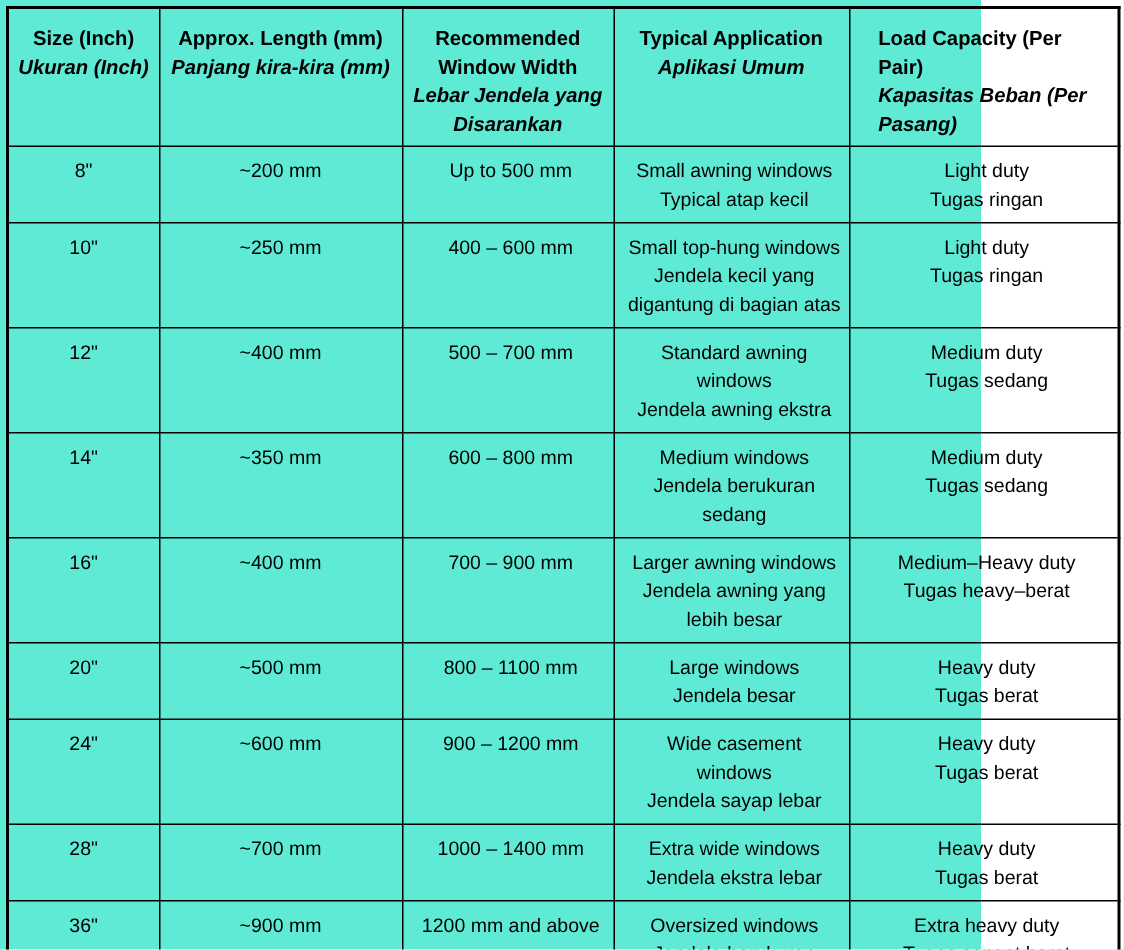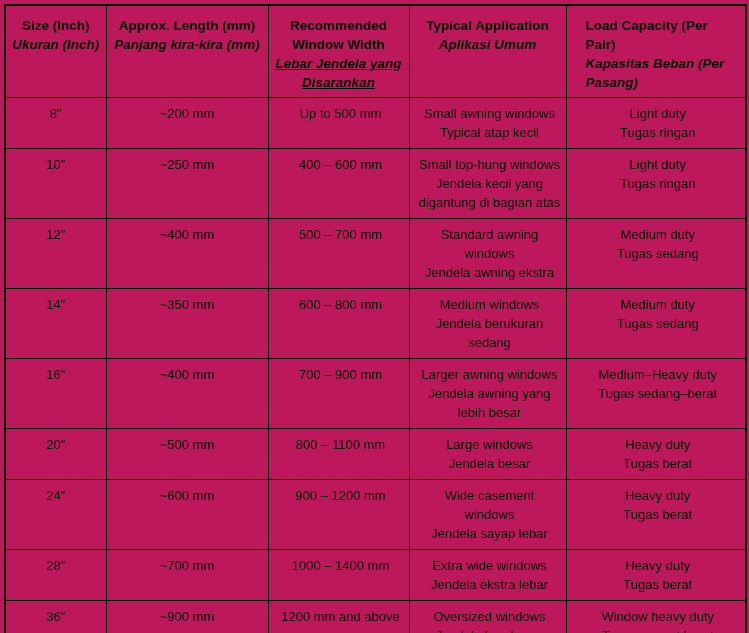--- a/index.html
+++ b/index.html
@@ -3,25 +3,25 @@
 <meta charset="utf-8">
 <style>
   html, body {
     margin: 0;
     padding: 0;
     background: #ffffff;
     font-family: "Liberation Sans", sans-serif;
     color: #000000;
   }
   .page {
-    width: 749px;
+    width: 654px;
     height: 633px;
     box-sizing: border-box;
     padding: 4px;
-    background: #be185d;
+    background: #5eead4;
   }
   table.spec-table {
     border-collapse: collapse;
     table-layout: fixed;
     width: 741px;
     border: 2px solid #000000;
   }
   .spec-table th,
   .spec-table td {
     border: 1.5px solid #000000;
@@ -39,21 +39,20 @@
   .spec-table th.col-5 {
     text-align: left;
     padding-left: 19px;
     padding-right: 6px;
   }
   .spec-table th .id-label {
     font-style: italic;
   }
   .spec-table th.col-3 .id-label {
     margin-top: 0;
-    text-decoration: underline;
   }
   .spec-table td {
     font-size: 13px;
     line-height: 19px;
     padding: 6px 4px 6px 4px;
   }
   td.c-size, td.c-length {
     text-align: center;
   }
   td.c-width, td.c-app, td.c-load {
@@ -158,21 +157,21 @@
   <tr>
     <td class="c-size">16"</td>
     <td class="c-length">~400 mm</td>
     <td class="c-width">700 – 900 mm</td>
     <td class="c-app">
       <div>Larger awning windows</div>
       <div>Jendela awning yang lebih besar</div>
     </td>
     <td class="c-load">
       <div>Medium–Heavy duty</div>
-      <div>Tugas sedang–berat</div>
+      <div>Tugas heavy–berat</div>
     </td>
   </tr>
 
   <tr>
     <td class="c-size">20"</td>
     <td class="c-length">~500 mm</td>
     <td class="c-width">800 – 1100 mm</td>
     <td class="c-app">
       <div>Large windows</div>
       <div>Jendela besar</div>
@@ -213,19 +212,19 @@
 
   <tr>
     <td class="c-size">36"</td>
     <td class="c-length">~900 mm</td>
     <td class="c-width">1200 mm and above</td>
     <td class="c-app">
       <div>Oversized windows</div>
       <div>Jendela berukuran besar</div>
     </td>
     <td class="c-load">
-      <div>Window heavy duty</div>
+      <div>Extra heavy duty</div>
       <div>Tugas sangat berat</div>
     </td>
   </tr>
 </tbody>
   </table>
 </div>
 
 </body></html>

